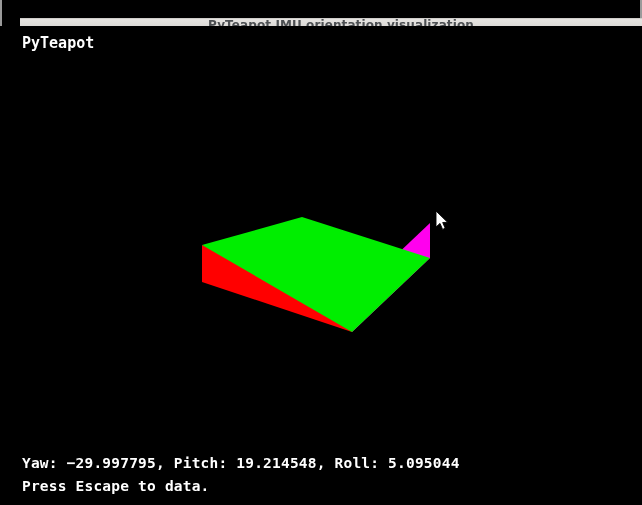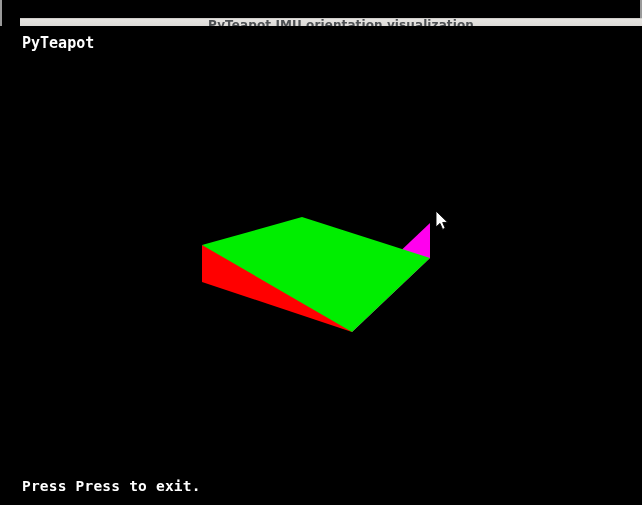--- a/index.html
+++ b/index.html
@@ -180,22 +180,23 @@
 
     <svg id="box3d" viewBox="0 0 642 476" xmlns="http://www.w3.org/2000/svg">
       <polygon id="face-front" points="202,219 202,256 352,306 352,271" fill="#ff0000"></polygon>
       <polygon id="face-right" points="352,306 352,271 430,197 430,232" fill="#ff00ee"></polygon>
       <polygon id="face-top" points="202,219 302,191 430,232 352,306" fill="#00ee00"></polygon>
     </svg>
 
     <div class="ovl" id="hdr-title">PyTeapot</div>
 
 
-
-    <div class="ovl" id="status-exit">Press Press to exit.</div>
+    <div class="ovl" id="status-angles">Yaw: −29.997795, Pitch: 19.214548, Roll: 5.095044</div>
+
+    <div class="ovl" id="status-exit">Press Escape to data.</div>
 
     <svg id="cursor" viewBox="0 0 14 22" xmlns="http://www.w3.org/2000/svg" style="left: 436px; top: 185px;">
       <polygon points="0,0 0,16 4,12.4 6.6,18.4 9.2,17.2 6.7,11.5 11.6,11.3" fill="#ffffff" stroke="#000000" stroke-width="0.9"></polygon>
     </svg>
 
   </div>
 
 </div>
 
 </body></html>

